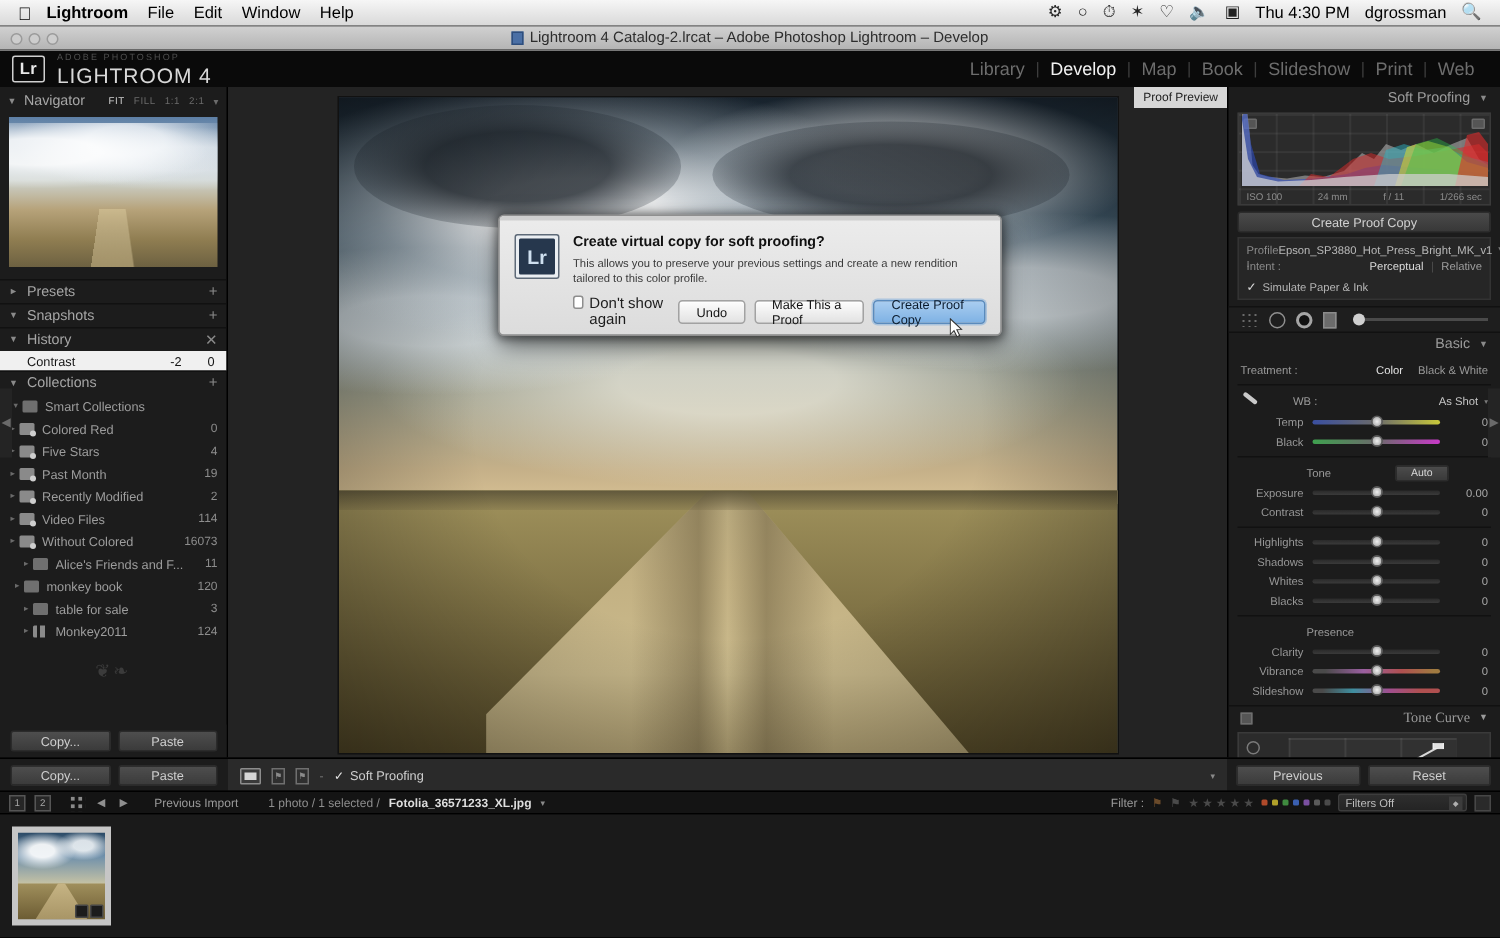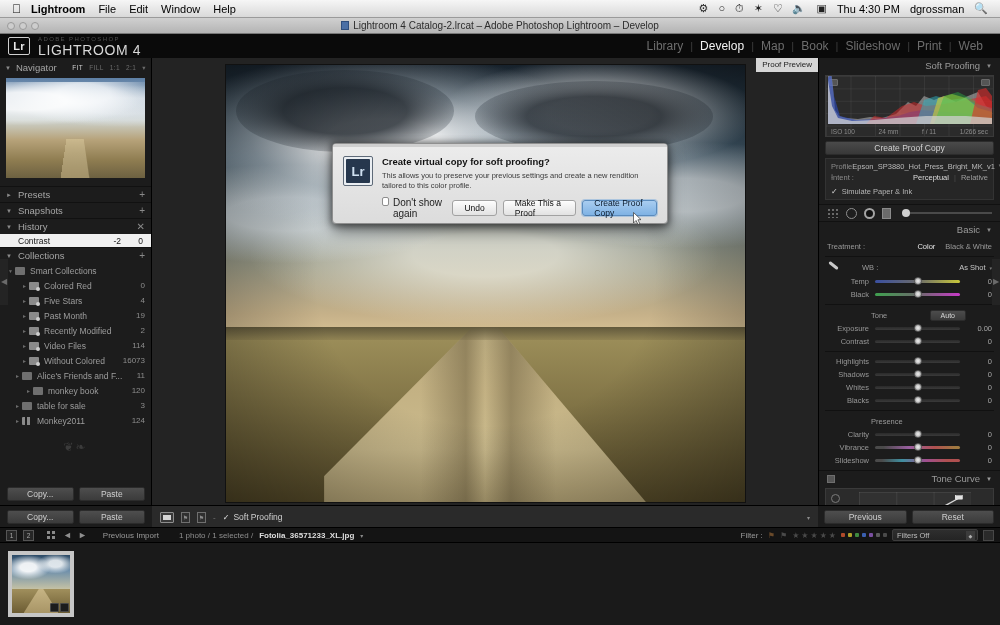--- a/index.html
+++ b/index.html
@@ -155,21 +155,21 @@
     width: 4px; height: 4px; background: #cfcfcf; border-radius: 50%;
   }
   .coll-item .ico.set { background: #6f6f6f; }
   .coll-item .ico.bars {
     background: none; width: 10px; height: 8px;
     background-image: linear-gradient(90deg, #8a8a8a 0 3px, transparent 3px 5px, #8a8a8a 5px 8px, transparent 8px);
   }
   .coll-item .nm { flex: 1; overflow: hidden; white-space: nowrap; text-overflow: ellipsis; }
   .coll-item .ct { color: #8d8d8d; font-size: 8px; margin-left: 4px; }
   .coll-item.lvl1 { padding-left: 6px; }
-  .coll-item.lvl2 { padding-left: 20px; }
+  .coll-item.lvl2 { padding-left: 4px; }
 
   .flourish { text-align: center; color: #3b3b3b; font-size: 12px; margin-top: 12px; letter-spacing: 2px; }
 
   
   .lr-bottom {
     position: absolute; left: 0; bottom: 0; width: 152px; height: 22px;
     background: #1c1c1c; display: flex; align-items: center; gap: 5px; padding: 0 7px;
   }
   .btn-dark {
     flex: 1; height: 14px; border-radius: 2px;
@@ -336,21 +336,21 @@
   .grp-label .auto {
     margin-left: auto; margin-right: 26px;
     background: linear-gradient(#4c4c4c, #3a3a3a); border: 1px solid #2b2b2b;
     border-radius: 2px; color: #d8d8d8; font-size: 7px; padding: 1px 10px;
   }
   .divider { height: 1px; background: #111; margin: 3px 6px; }
 
   .tc-panel { border-top: 1px solid #111; margin-top: 3px; }
   .tc-head { height: 15px; display: flex; align-items: center; padding: 0 8px; font-size: 9.5px; color: #9b9b9b; }
   .tc-head .sw { width: 8px; height: 8px; background: #555; border: 1px solid #6e6e6e; }
-  .tc-head .t { margin-left: auto; }
+  .tc-head .t { margin-left: auto; font-family: Liberation Serif, serif; }
   .tc-head .tri { margin-left: 6px; font-size: 6px; }
   .tc-graph {
     margin: 2px 6px 0 6px; height: 82px; background: #2b2b2b; border: 1px solid #3a3a3a;
     position: relative; overflow: hidden;
   }
   .tc-graph .inner {
     position: absolute; left: 20%; top: 4%; right: 13%; bottom: 6%;
     background: rgba(255,255,255,.03);
     background-image:
       linear-gradient(90deg, rgba(255,255,255,.07) 1px, transparent 1px),
@@ -653,21 +653,21 @@
           <span class="ico smart"></span>
           <span class="nm">Without Colored</span>
           <span class="ct">16073</span>
         </div>
         <div class="coll-item lvl1" style="padding-left:13px;">
           <span class="dis">►</span>
           <span class="ico set"></span>
           <span class="nm">Alice's Friends and F...</span>
           <span class="ct">11</span>
         </div>
-        <div class="coll-item lvl1" style="padding-left:24px;">
+        <div class="coll-item lvl1" style="padding-left:7px;">
           <span class="dis">►</span>
           <span class="ico set"></span>
           <span class="nm">monkey book</span>
           <span class="ct">120</span>
         </div>
         <div class="coll-item lvl1" style="padding-left:13px;">
           <span class="dis">►</span>
           <span class="ico set"></span>
           <span class="nm">table for sale</span>
           <span class="ct">3</span>

